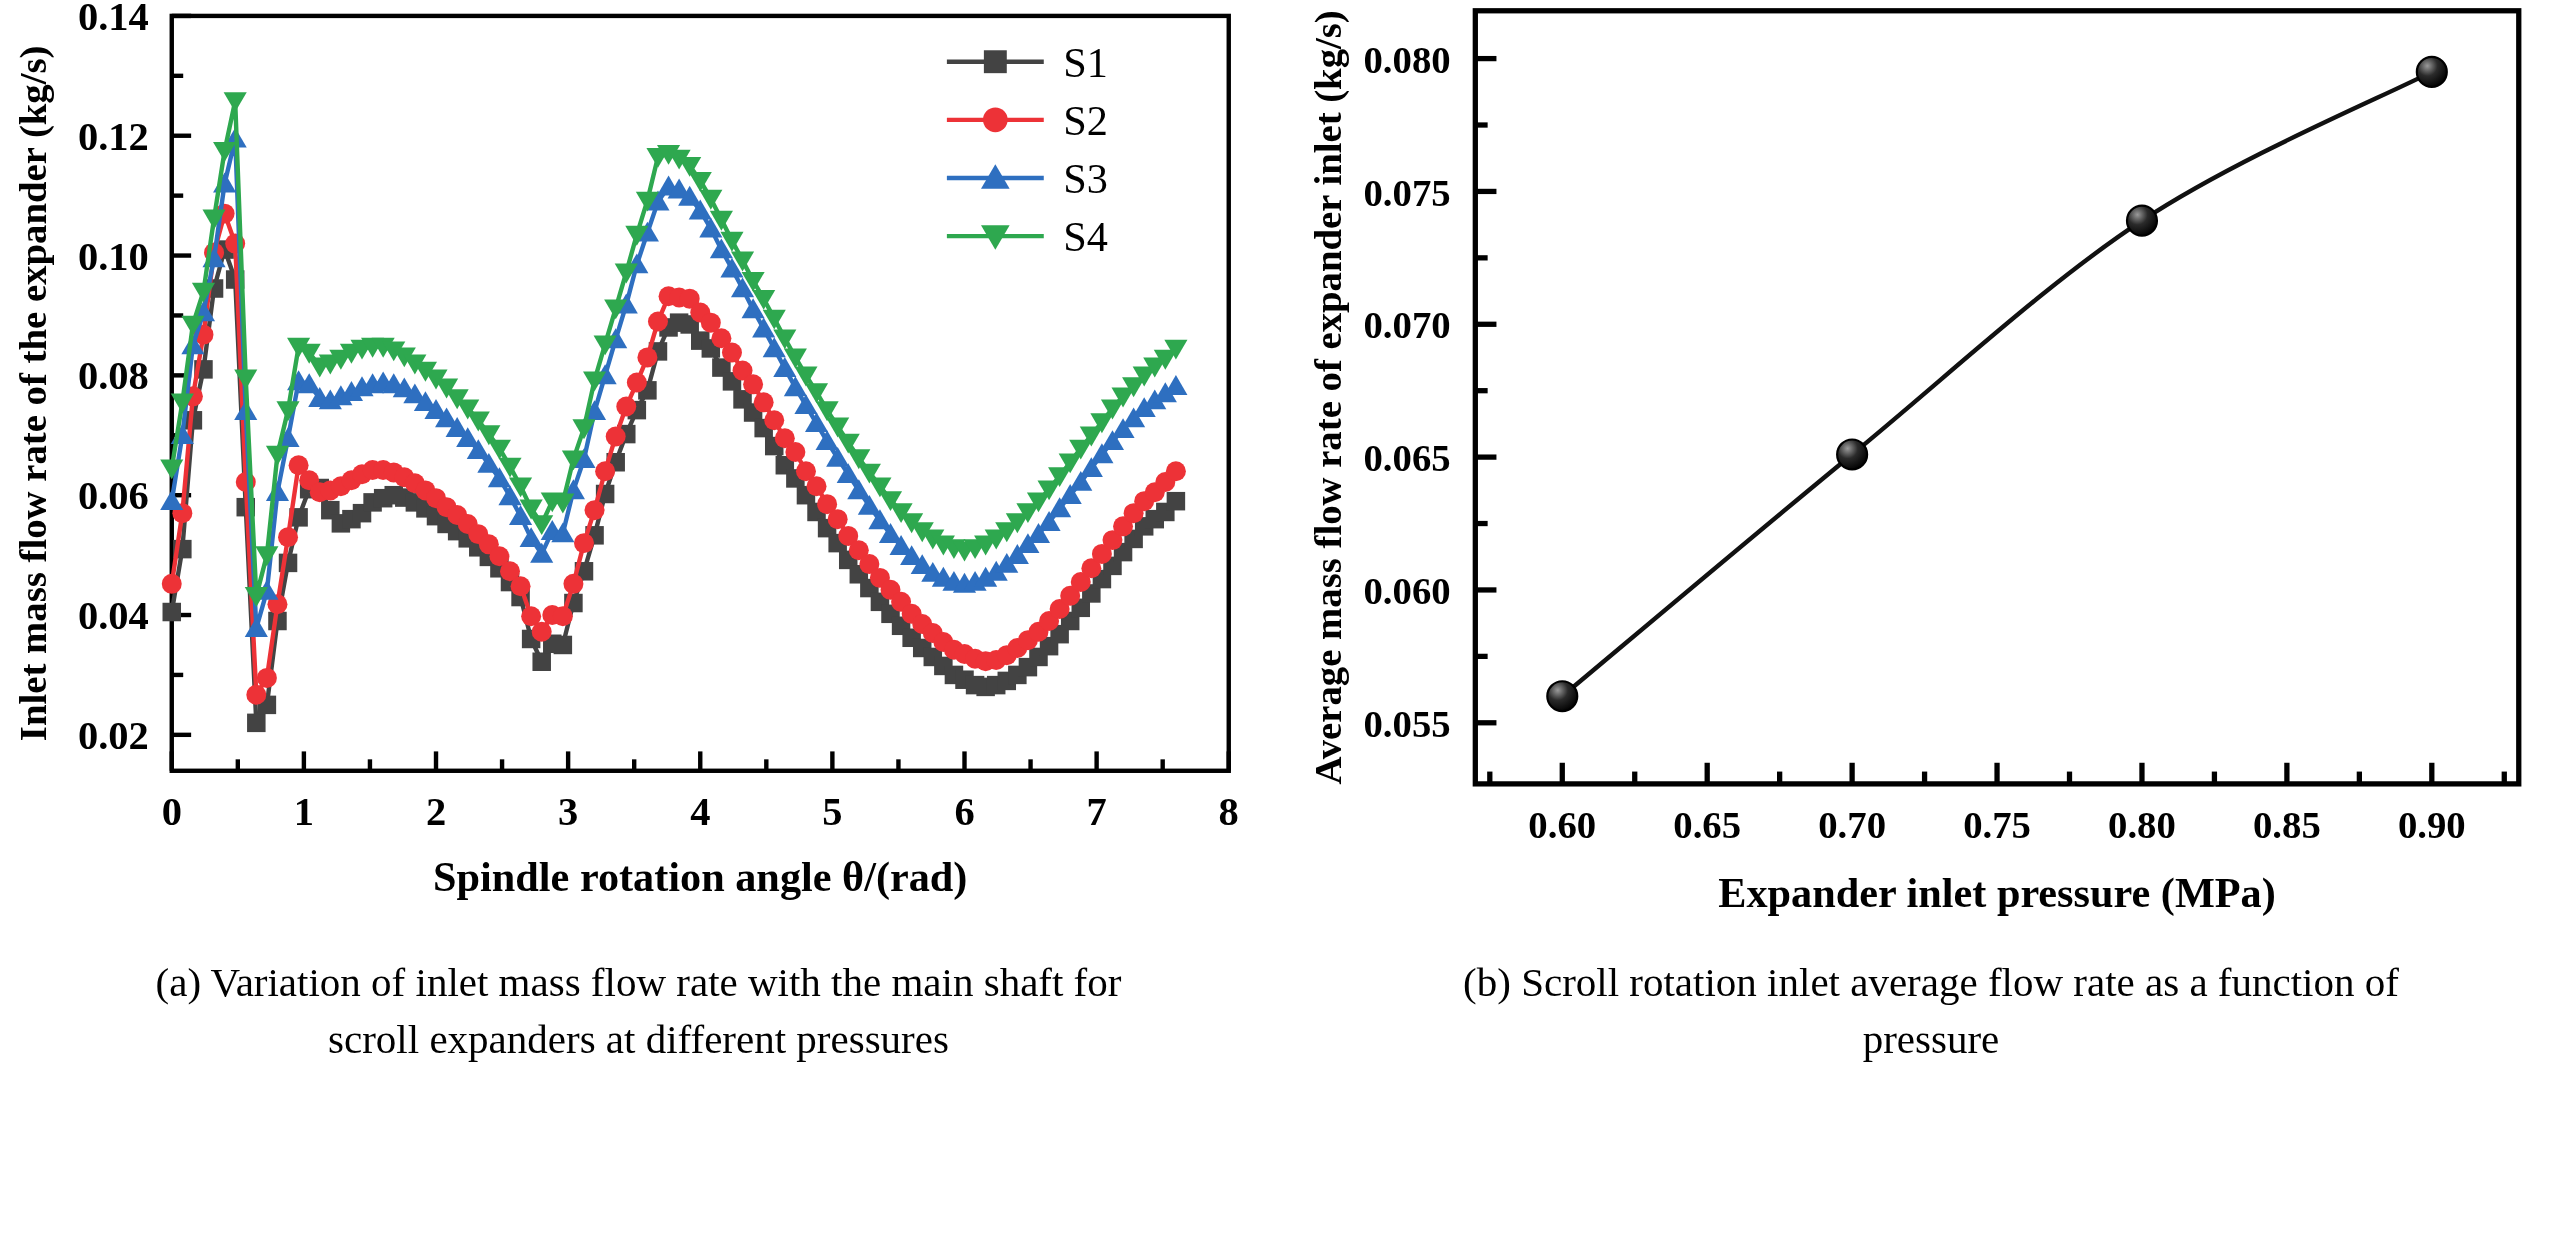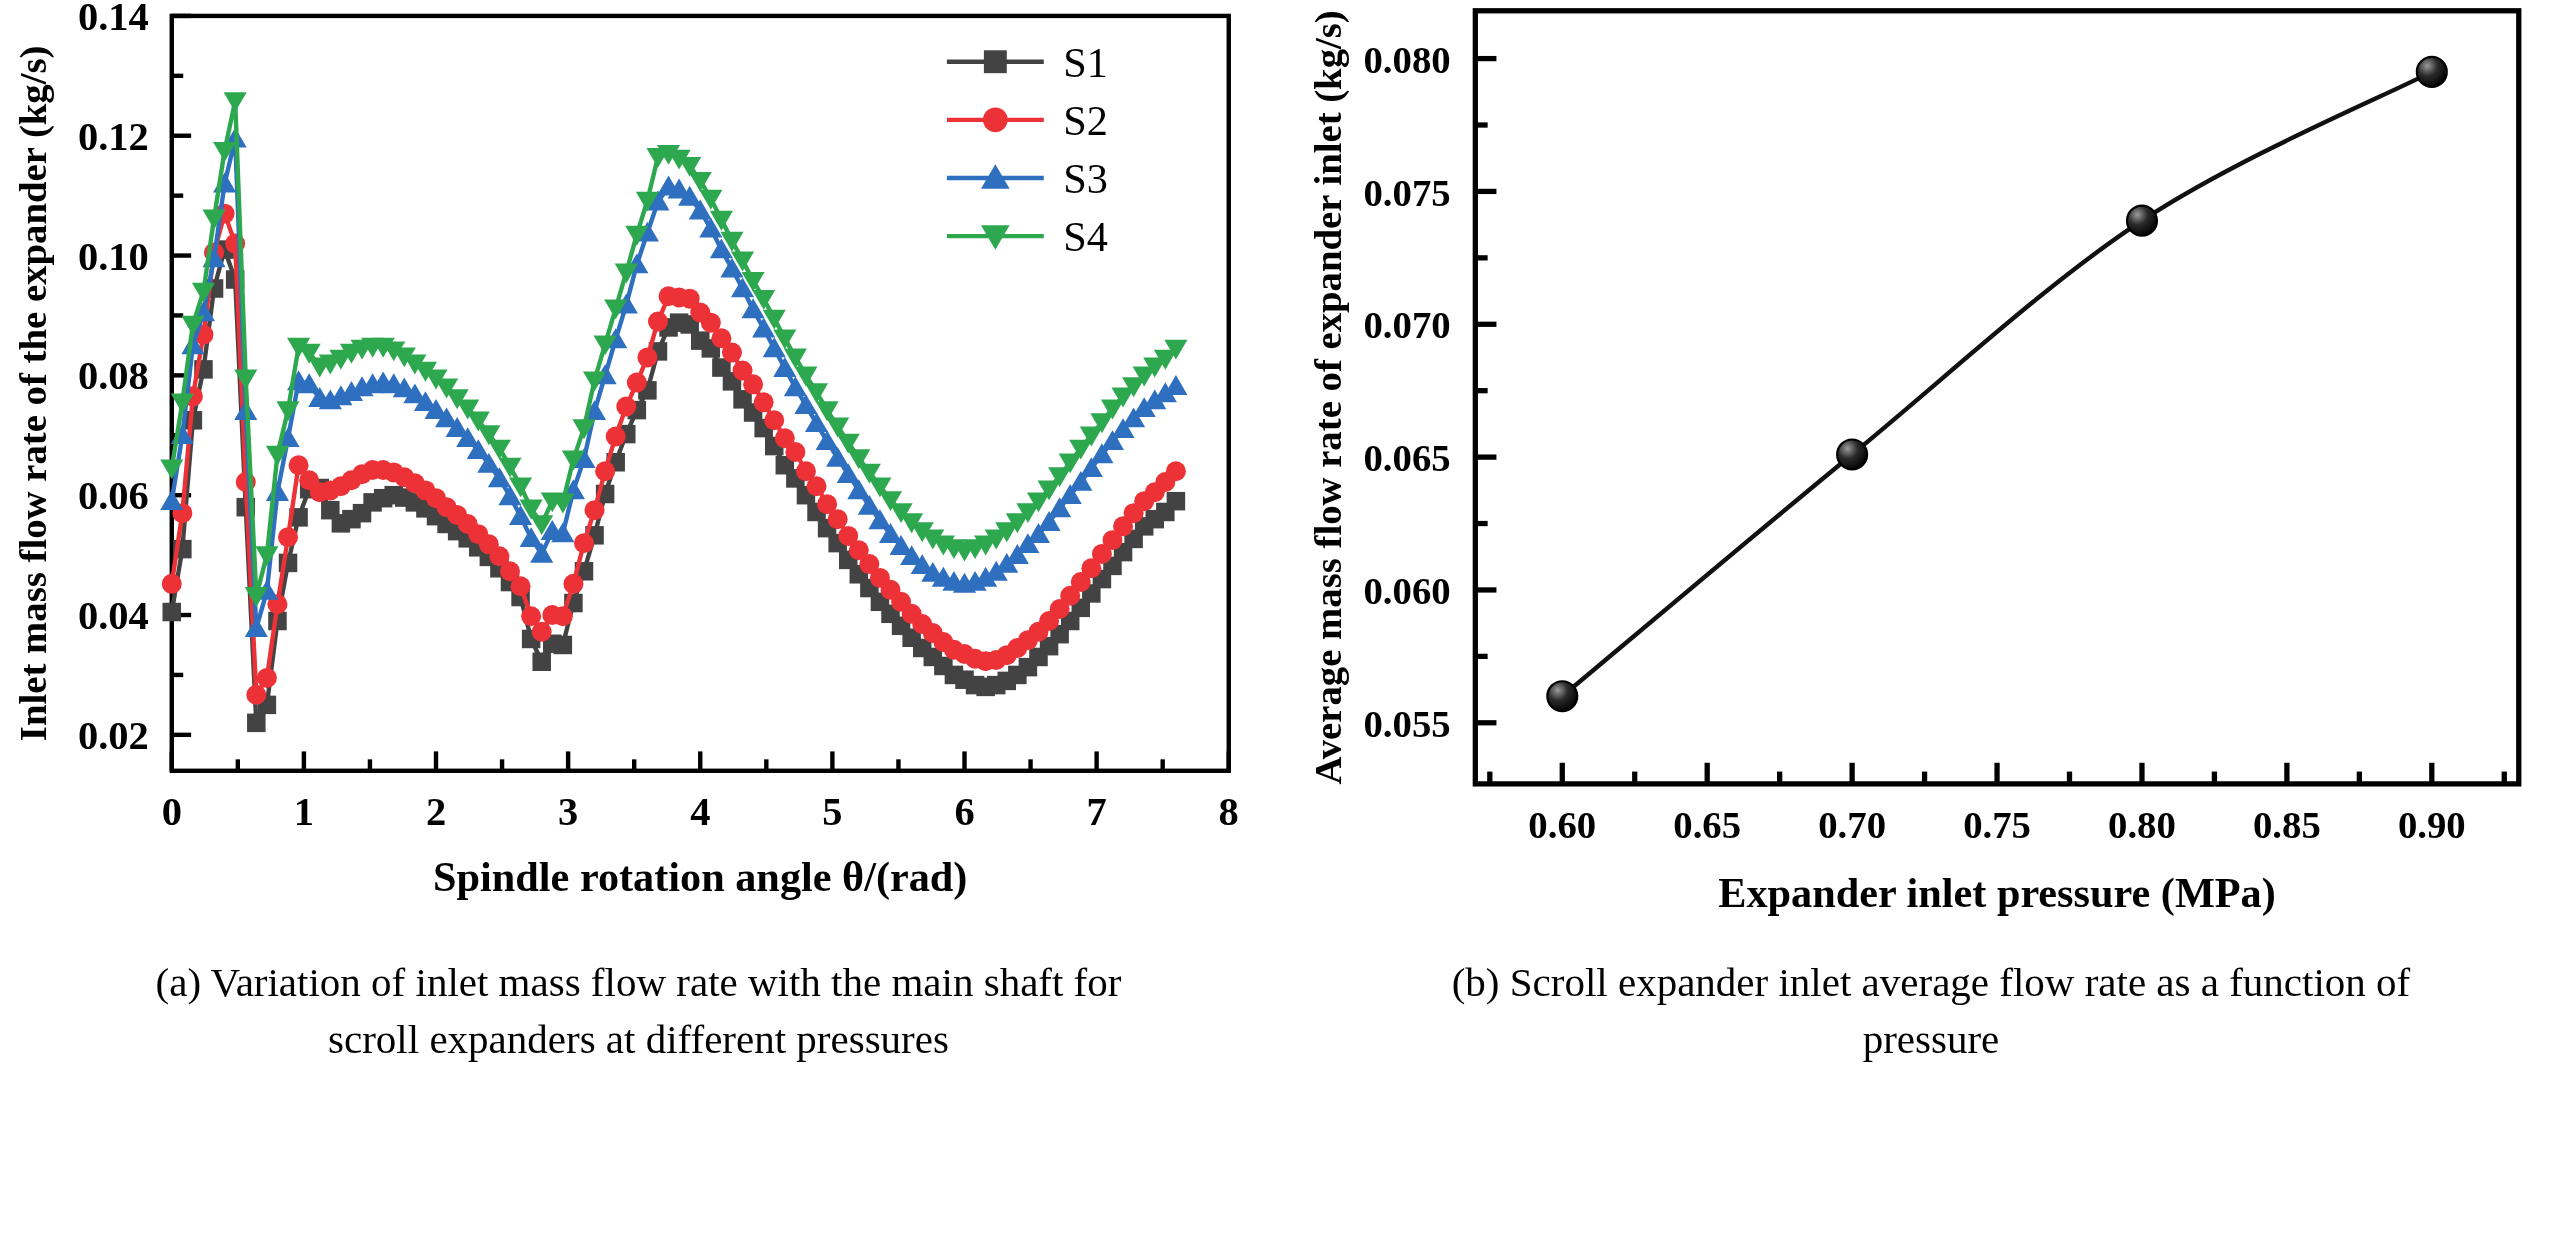--- a/index.html
+++ b/index.html
@@ -556,17 +556,17 @@
               <stop offset="100%" stop-color="#000000"></stop>
             </radialGradient>
           </defs>
         </svg>
     </div>
 
   </div>
 
   <div class="captions">
     <div class="caption caption-a">(a) Variation of inlet mass flow rate with the main shaft for scroll expanders at different pressures</div>
-    <div class="caption caption-b">(b) Scroll expander inlet average flow rate as a function of pressure</div>
+    <div class="caption caption-b">(b) Scroll rotation inlet average flow rate as a function of pressure</div>
   </div>
 
 </div>
 
 
 </body></html>

